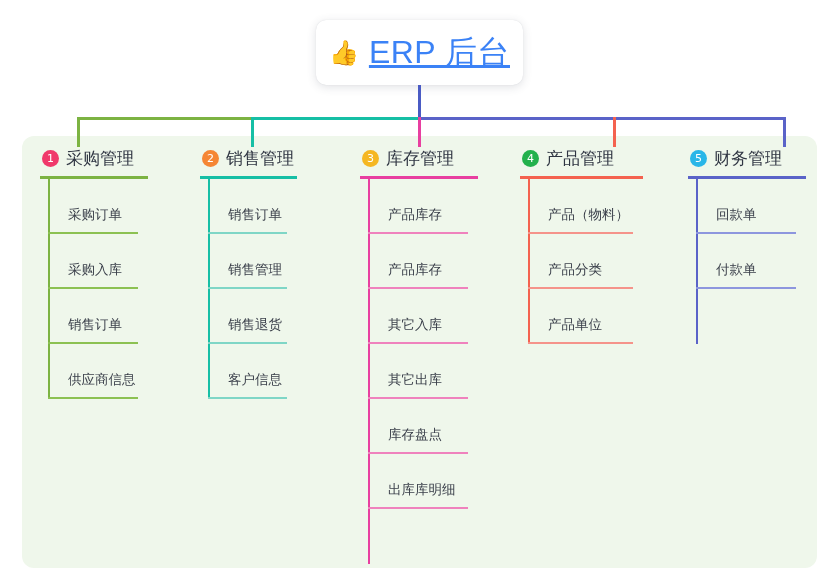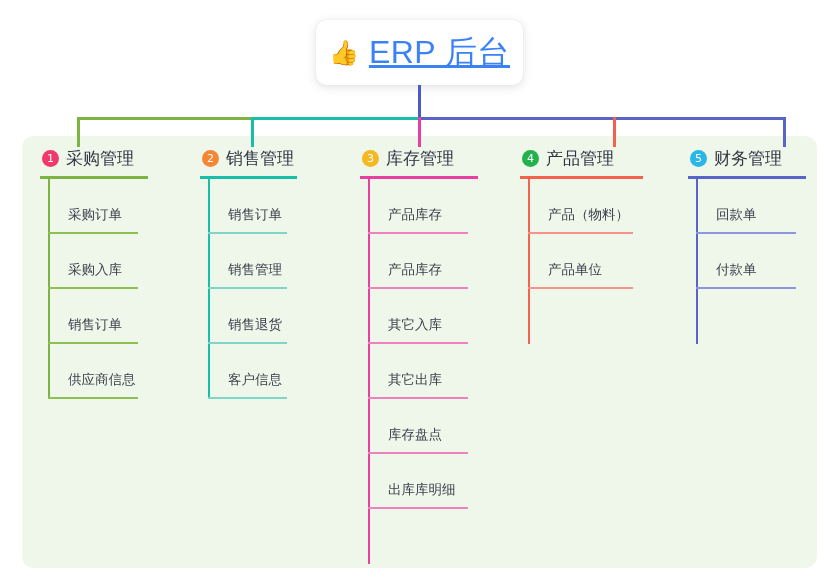--- a/index.html
+++ b/index.html
@@ -247,20 +247,24 @@
           <span class="col-title">产品管理</span>
         </div>
         <div class="col-rule" style="background: rgb(244, 98, 79); width: 123px;"></div>
         <div class="col-body" style="height: 165px;">
           <div class="spine" style="background: rgb(244, 98, 79); height: 165px;"></div>
           <div class="leaf">
             <span class="leaf-text">产品（物料）</span>
             <div class="leaf-rule" style="background: rgb(245, 147, 138); width: 105px;"></div>
           </div>
           <div class="leaf">
+            <span class="leaf-text">产品分类</span>
+            <div class="leaf-rule" style="background: rgb(245, 147, 138); width: 105px;"></div>
+          </div>
+          <div class="leaf">
             <span class="leaf-text">产品单位</span>
             <div class="leaf-rule" style="background: rgb(245, 147, 138); width: 105px;"></div>
           </div>
         </div>
       </div>
       <div class="column" style="left: 688px; width: 118px;">
         <div class="col-header">
           <span class="badge" style="background: rgb(41, 182, 232);">5</span>
           <span class="col-title">财务管理</span>
         </div>

